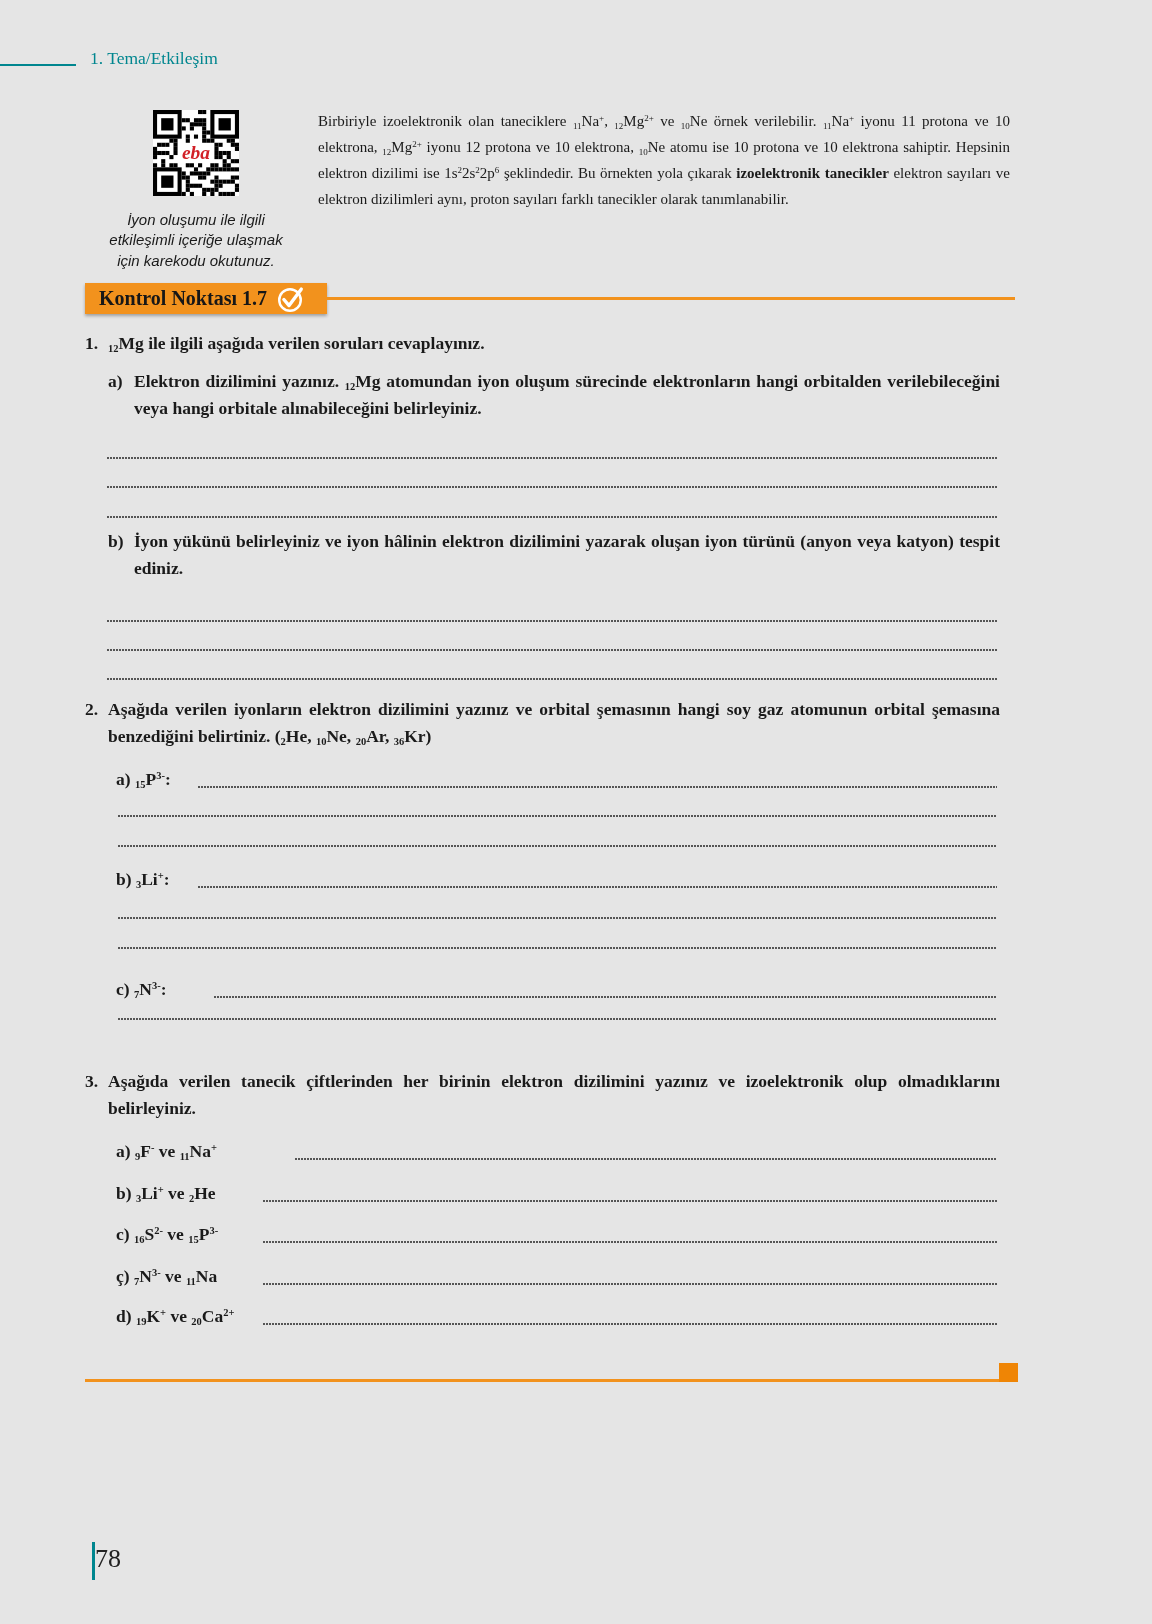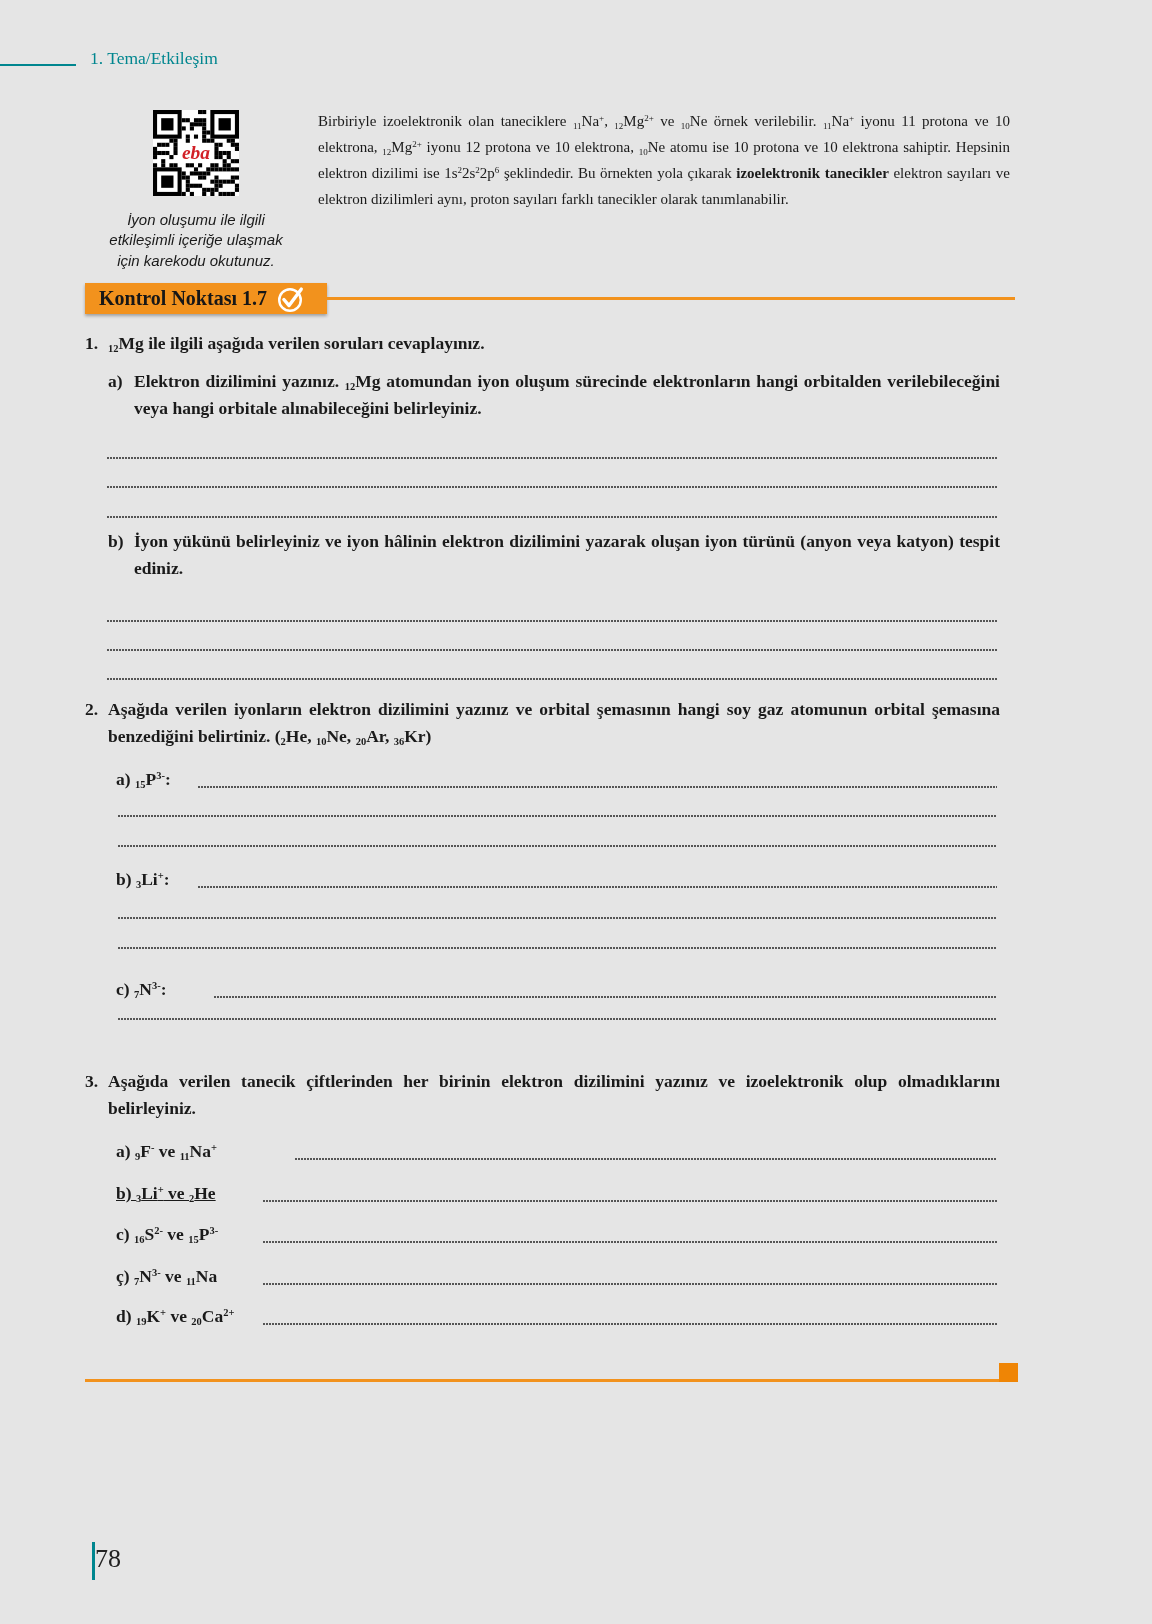--- a/index.html
+++ b/index.html
@@ -270,21 +270,21 @@
 
     <div class="qabs stem" style="top:738px;">
       <span class="num">3.</span>
       <span class="stxt">Aşağıda verilen tanecik çiftlerinden her birinin elektron dizilimini yazınız ve izoelektronik olup olmadıklarını belirleyiniz.</span>
     </div>
 
     <div class="qabs frow" style="top:808px;left:23px;right:3px;gap:32px;">
       <span class="flab q3lab">a) <sub>9</sub>F<sup>-</sup> ve <sub>11</sub>Na<sup>+</sup></span>
       <span class="dotline"></span>
     </div>
-    <div class="qabs frow" style="top:850px;left:23px;right:3px;text-decoration:underline;">
+    <div class="qabs frow" style="top:850px;left:23px;right:3px;">
       <span class="flab q3lab">b) <sub>3</sub>Li<sup>+</sup> ve <sub>2</sub>He</span>
       <span class="dotline"></span>
     </div>
     <div class="qabs frow" style="top:891px;left:23px;right:3px;">
       <span class="flab q3lab">c) <sub>16</sub>S<sup>2-</sup> ve <sub>15</sub>P<sup>3-</sup></span>
       <span class="dotline"></span>
     </div>
     <div class="qabs frow" style="top:933px;left:23px;right:3px;">
       <span class="flab q3lab">ç) <sub>7</sub>N<sup>3-</sup> ve <sub>11</sub>Na</span>
       <span class="dotline"></span>

